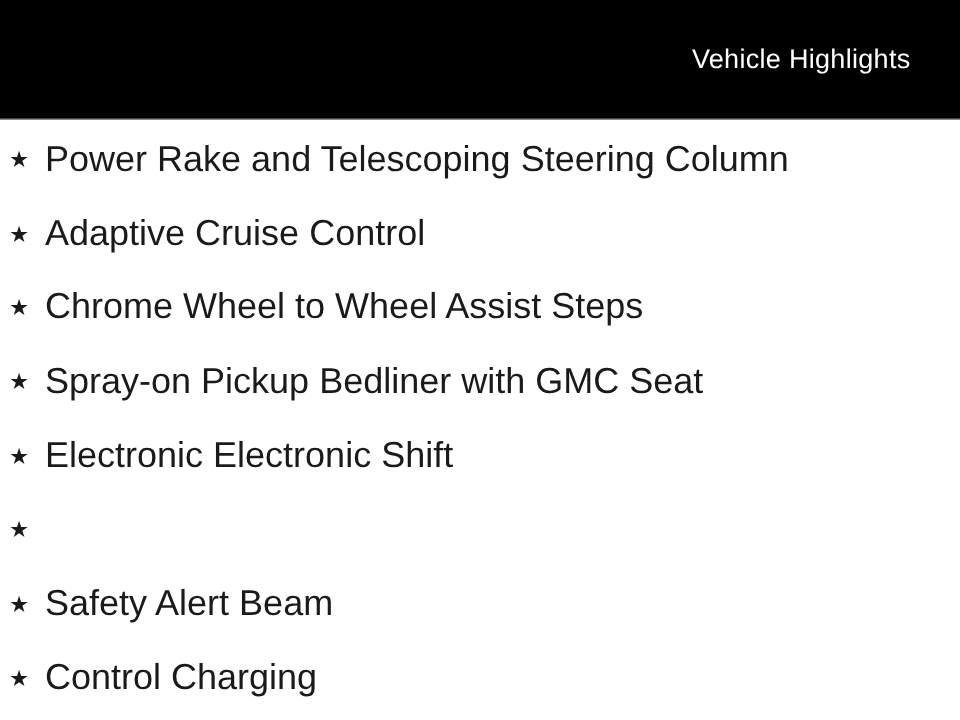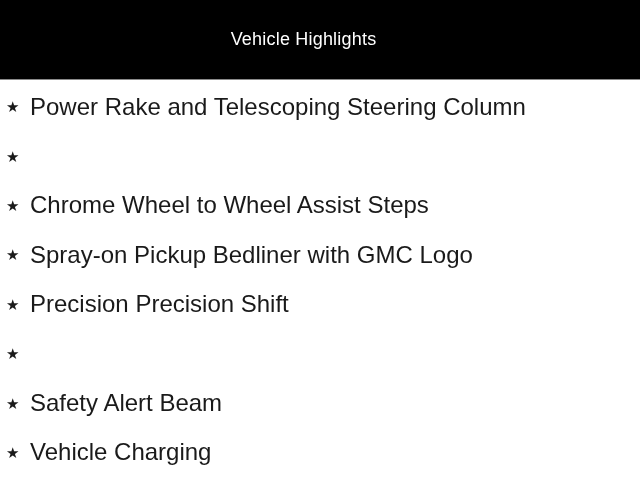--- a/index.html
+++ b/index.html
@@ -14,21 +14,21 @@
     overflow: hidden;
   }
   .header-bar {
     box-sizing: border-box;
     width: 640px;
     height: 80px;
     background: #000000;
     border-bottom: 1px solid #8a8a8a;
     display: flex;
     align-items: center;
-    justify-content: center;
+    justify-content: flex-end;
     padding-right: 33px;
   }
   .header-title {
     color: #ffffff;
     font-size: 18px;
     letter-spacing: 0.2px;
   }
   .highlights-list {
     list-style: none;
     margin: 2px 0 0 0;
@@ -63,37 +63,38 @@
   <span class="header-title">Vehicle Highlights</span>
 </div>
 
 <ul class="highlights-list">
   <li class="highlight-item">
     <span class="star">★</span>
     <span class="item-label">Power Rake and Telescoping Steering Column</span>
   </li>
   <li class="highlight-item">
     <span class="star">★</span>
+    <span class="item-label">Adaptive Cruise Control</span>
   </li>
   <li class="highlight-item">
     <span class="star">★</span>
     <span class="item-label">Chrome Wheel to Wheel Assist Steps</span>
   </li>
   <li class="highlight-item">
     <span class="star">★</span>
-    <span class="item-label">Spray-on Pickup Bedliner with GMC Logo</span>
+    <span class="item-label">Spray-on Pickup Bedliner with GMC Seat</span>
   </li>
   <li class="highlight-item">
     <span class="star">★</span>
-    <span class="item-label">Precision Precision Shift</span>
+    <span class="item-label">Electronic Electronic Shift</span>
   </li>
   <li class="highlight-item">
     <span class="star">★</span>
   </li>
   <li class="highlight-item">
     <span class="star">★</span>
     <span class="item-label">Safety Alert Beam</span>
   </li>
   <li class="highlight-item">
     <span class="star">★</span>
-    <span class="item-label">Vehicle Charging</span>
+    <span class="item-label">Control Charging</span>
   </li>
 </ul>
 
 </body></html>

